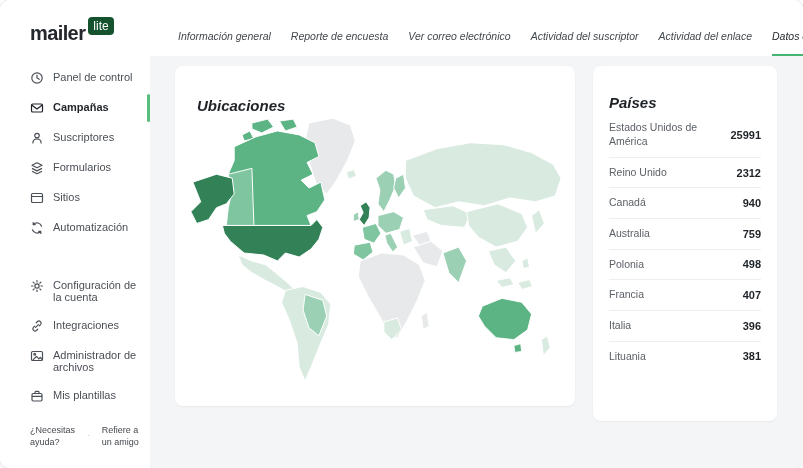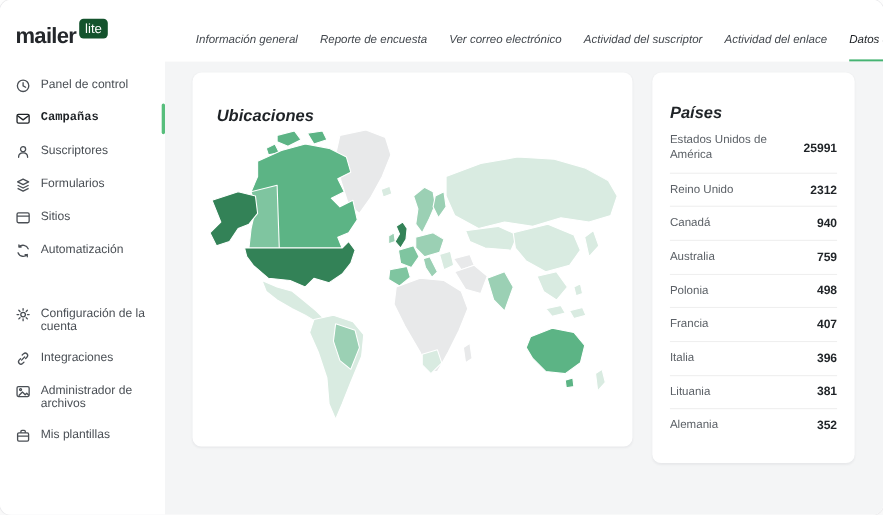--- a/index.html
+++ b/index.html
@@ -1,30 +1,30 @@
 <!DOCTYPE html>
 <html><head>
 <meta charset="utf-8">
 <style>
   * { box-sizing: border-box; }
   body { margin:0; background:#fff; font-family:"Liberation Sans", sans-serif; }
   .page { width:803px; height:468px; display:flex; overflow:hidden; background:#fff;
           border-radius:10px; box-shadow:0 0 0 1px #ececee, 0 6px 18px rgba(0,0,0,.06); }
 
   
-  .sidebar { flex:0 0 150px; width:150px; background:#fff; display:flex; flex-direction:column; }
+  .sidebar { flex:0 0 150px; width:150px; background:#fff; display:flex; flex-direction:column;padding-left:16px; }
   .logo { padding:22px 0 6px 14px; display:flex; align-items:flex-start; }
   .logo-text { font-size:20px; font-weight:bold; color:#24272b; letter-spacing:-0.6px; }
   .logo-badge { background:#14532d; color:#fff; font-size:12px; font-weight:normal;
                 padding:2px 5px; border-radius:4px; margin-left:3px; margin-top:-5px; }
   .nav { padding-top:12px; }
   .nav-group2 { margin-top:16px; }
   .nav-item { display:flex; gap:9px; padding:8px 6px 8px 14px;
               font-size:11px; color:#4a4f55; position:relative; cursor:pointer; }
-  .nav-item.active { color:#1f2327; font-weight:bold;font-family:Liberation Mono, monospace; }
+  .nav-item.active { color:#1f2327; font-weight:bold; }
   .nav-item .ico { width:14px; height:14px; flex:0 0 14px; display:block; }
   .nav-item .ico svg { display:block; }
   .active-bar { position:absolute; right:0; top:1px; bottom:1px; width:3px;
                 background:#57be7c; border-radius:2px; }
   .sidebar-footer { margin-top:auto; padding:0 8px 20px 14px; display:flex; gap:12px;
                     align-items:flex-start; font-size:9px; color:#45494e; }
   .footer-link { cursor:pointer; line-height:1.35; max-width:52px; }
   .dot-sep { color:#c3c6c9; margin-top:7px; font-size:8px; }
 
   
@@ -170,20 +170,25 @@
           <svg viewBox="0 0 14 14" fill="none" stroke="#4a4f55" stroke-width="1.2" stroke-linejoin="round">
               <rect x="2" y="4.5" width="10" height="7.5" rx="1.2"></rect>
               <path d="M5 4.5 V3.3 a1 1 0 0 1 1-1 h2 a1 1 0 0 1 1 1 V4.5"></path>
               <path d="M2 7.4 H12"></path>
             </svg>
         </span>
         <span>Mis plantillas</span>
       </div>
     </nav>
 
+    <div class="sidebar-footer">
+      <span class="footer-link">¿Necesitas ayuda?</span>
+      <span class="dot-sep">·</span>
+      <span class="footer-link">Refiere a un amigo</span>
+    </div>
   </aside>
 
   <div class="main">
 
     <div class="tabbar">
       <div class="tab">Información general</div>
       <div class="tab">Reporte de encuesta</div>
       <div class="tab">Ver correo electrónico</div>
       <div class="tab">Actividad del suscriptor</div>
       <div class="tab">Actividad del enlace</div>
@@ -282,21 +287,17 @@
           <span class="country-value">407</span>
         </div>
         <div class="country-row">
           <span class="country-name">Italia</span>
           <span class="country-value">396</span>
         </div>
         <div class="country-row">
           <span class="country-name">Lituania</span>
           <span class="country-value">381</span>
         </div>
-        <div class="country-row">
-          <span class="country-name">Alemania</span>
-          <span class="country-value">352</span>
-        </div>
       </section>
 
     </div>
   </div>
 </div>
 
 </body></html>

